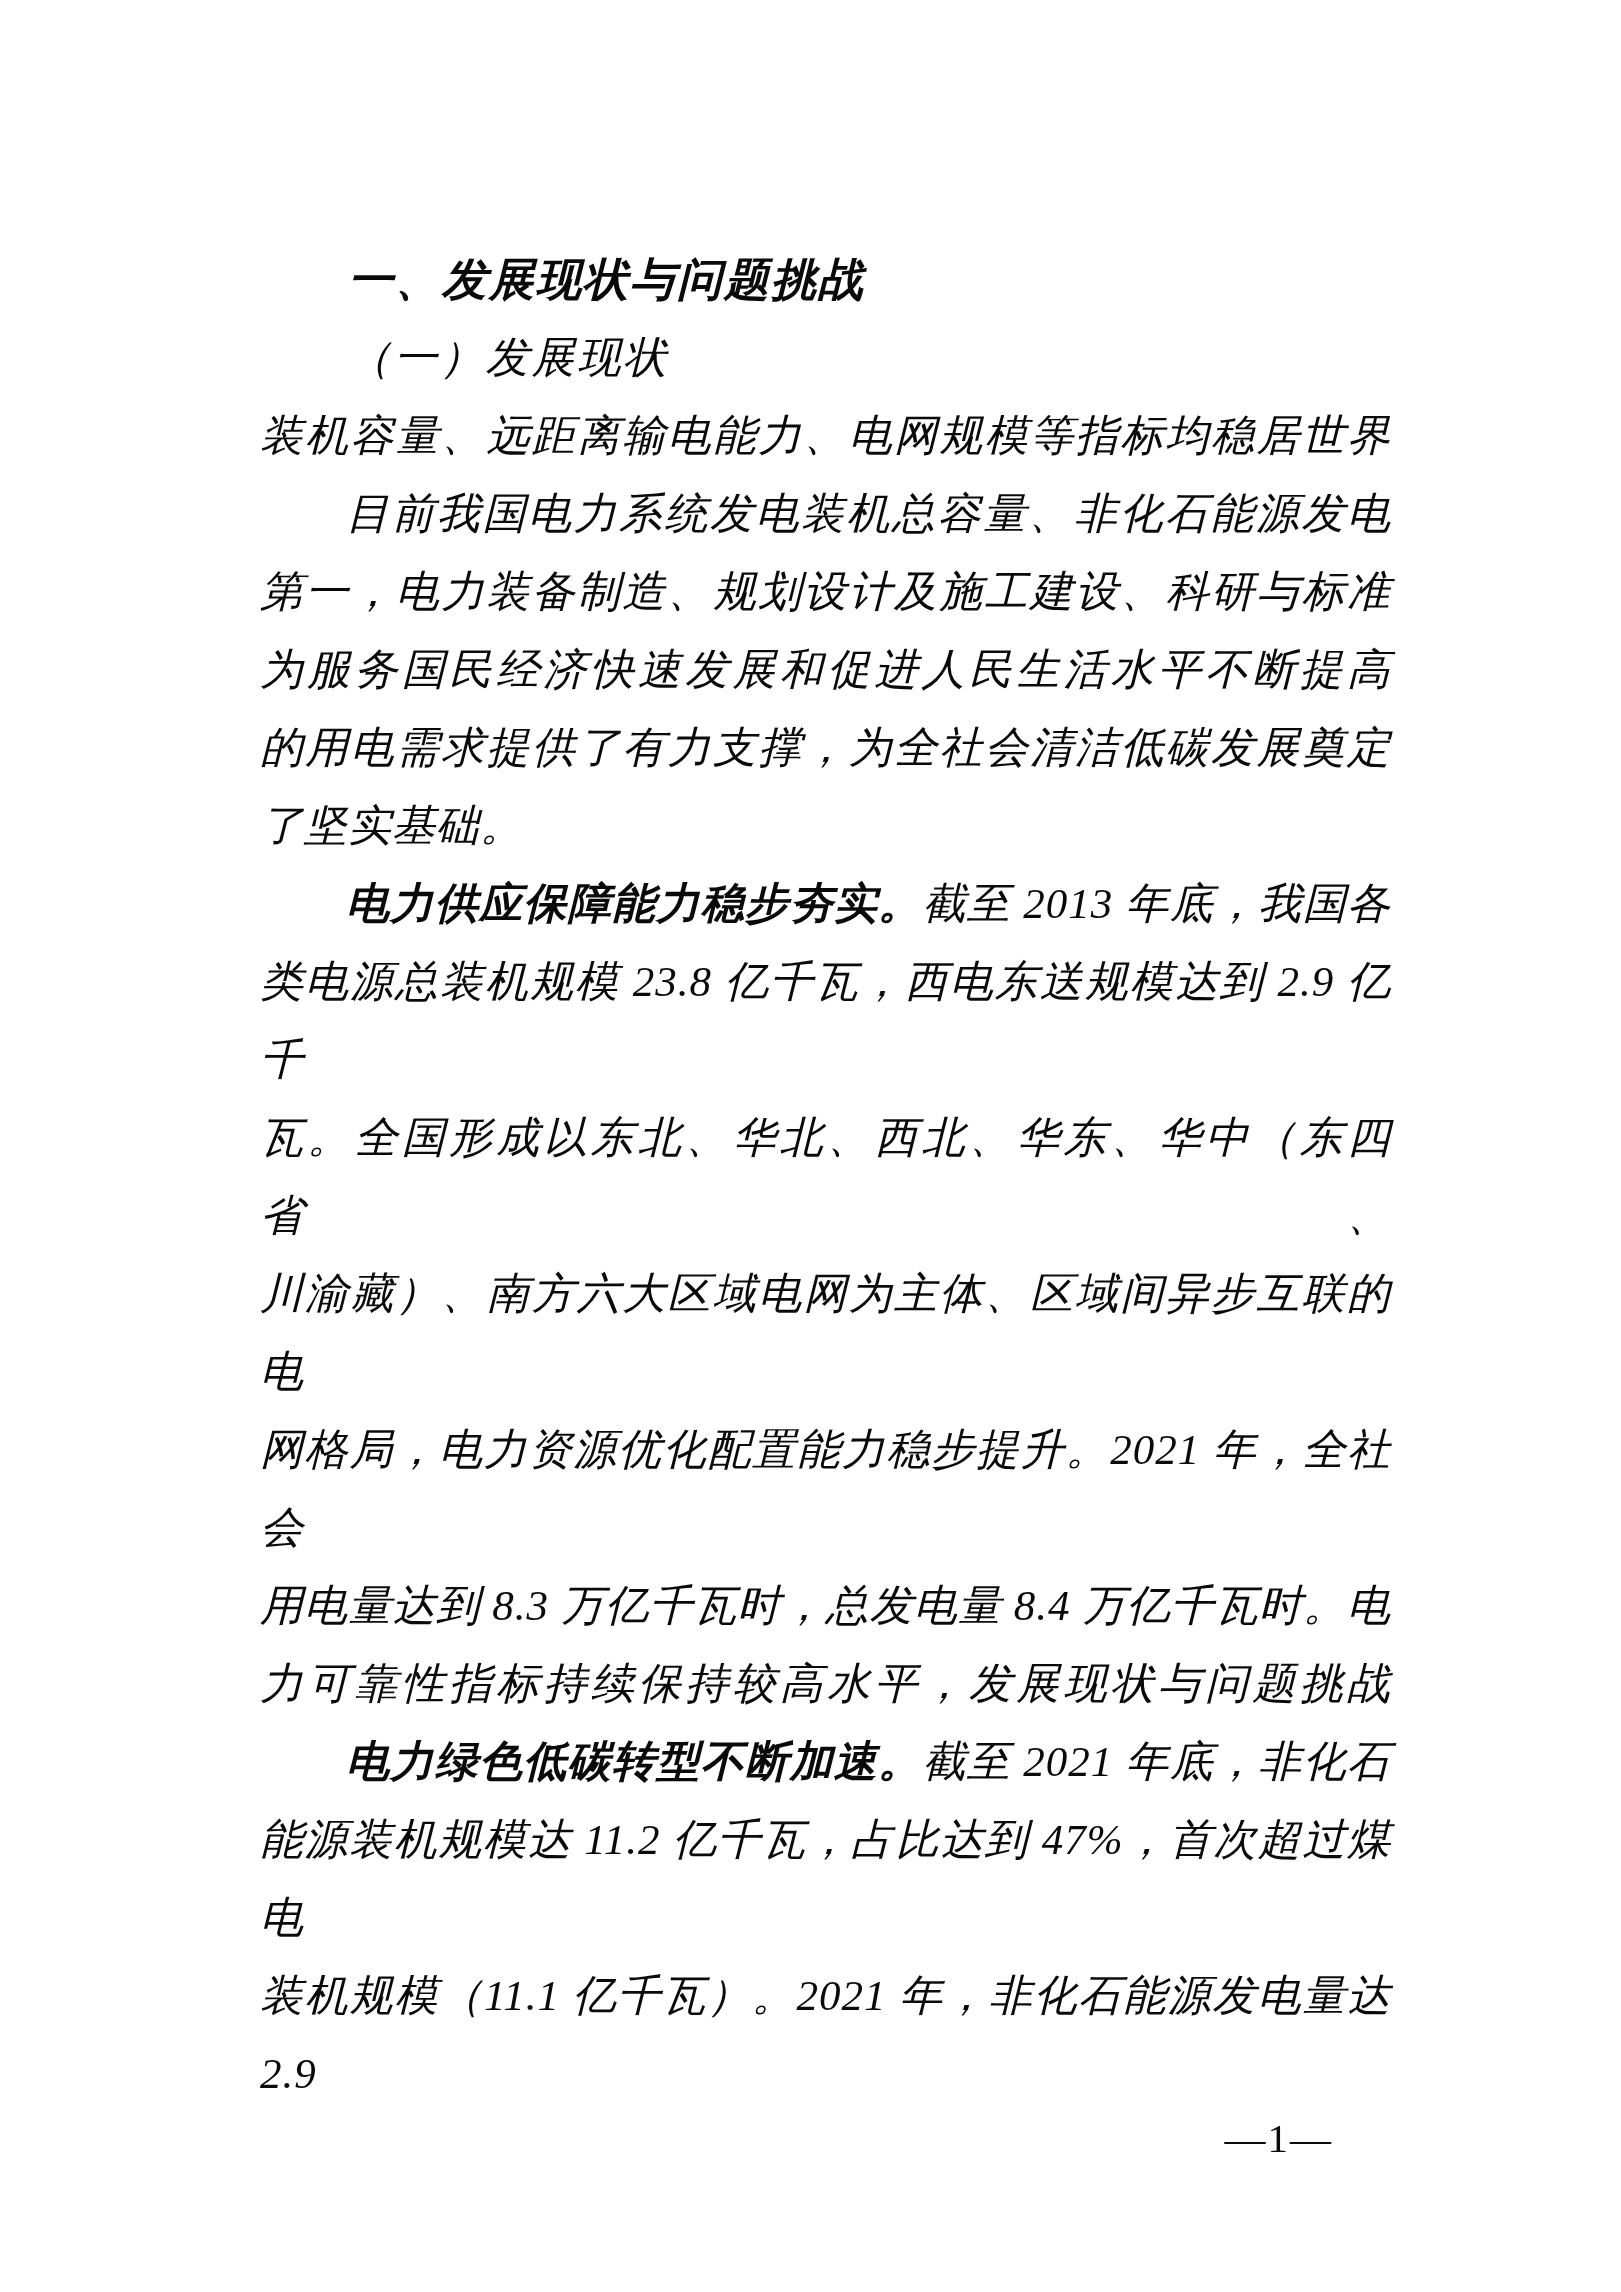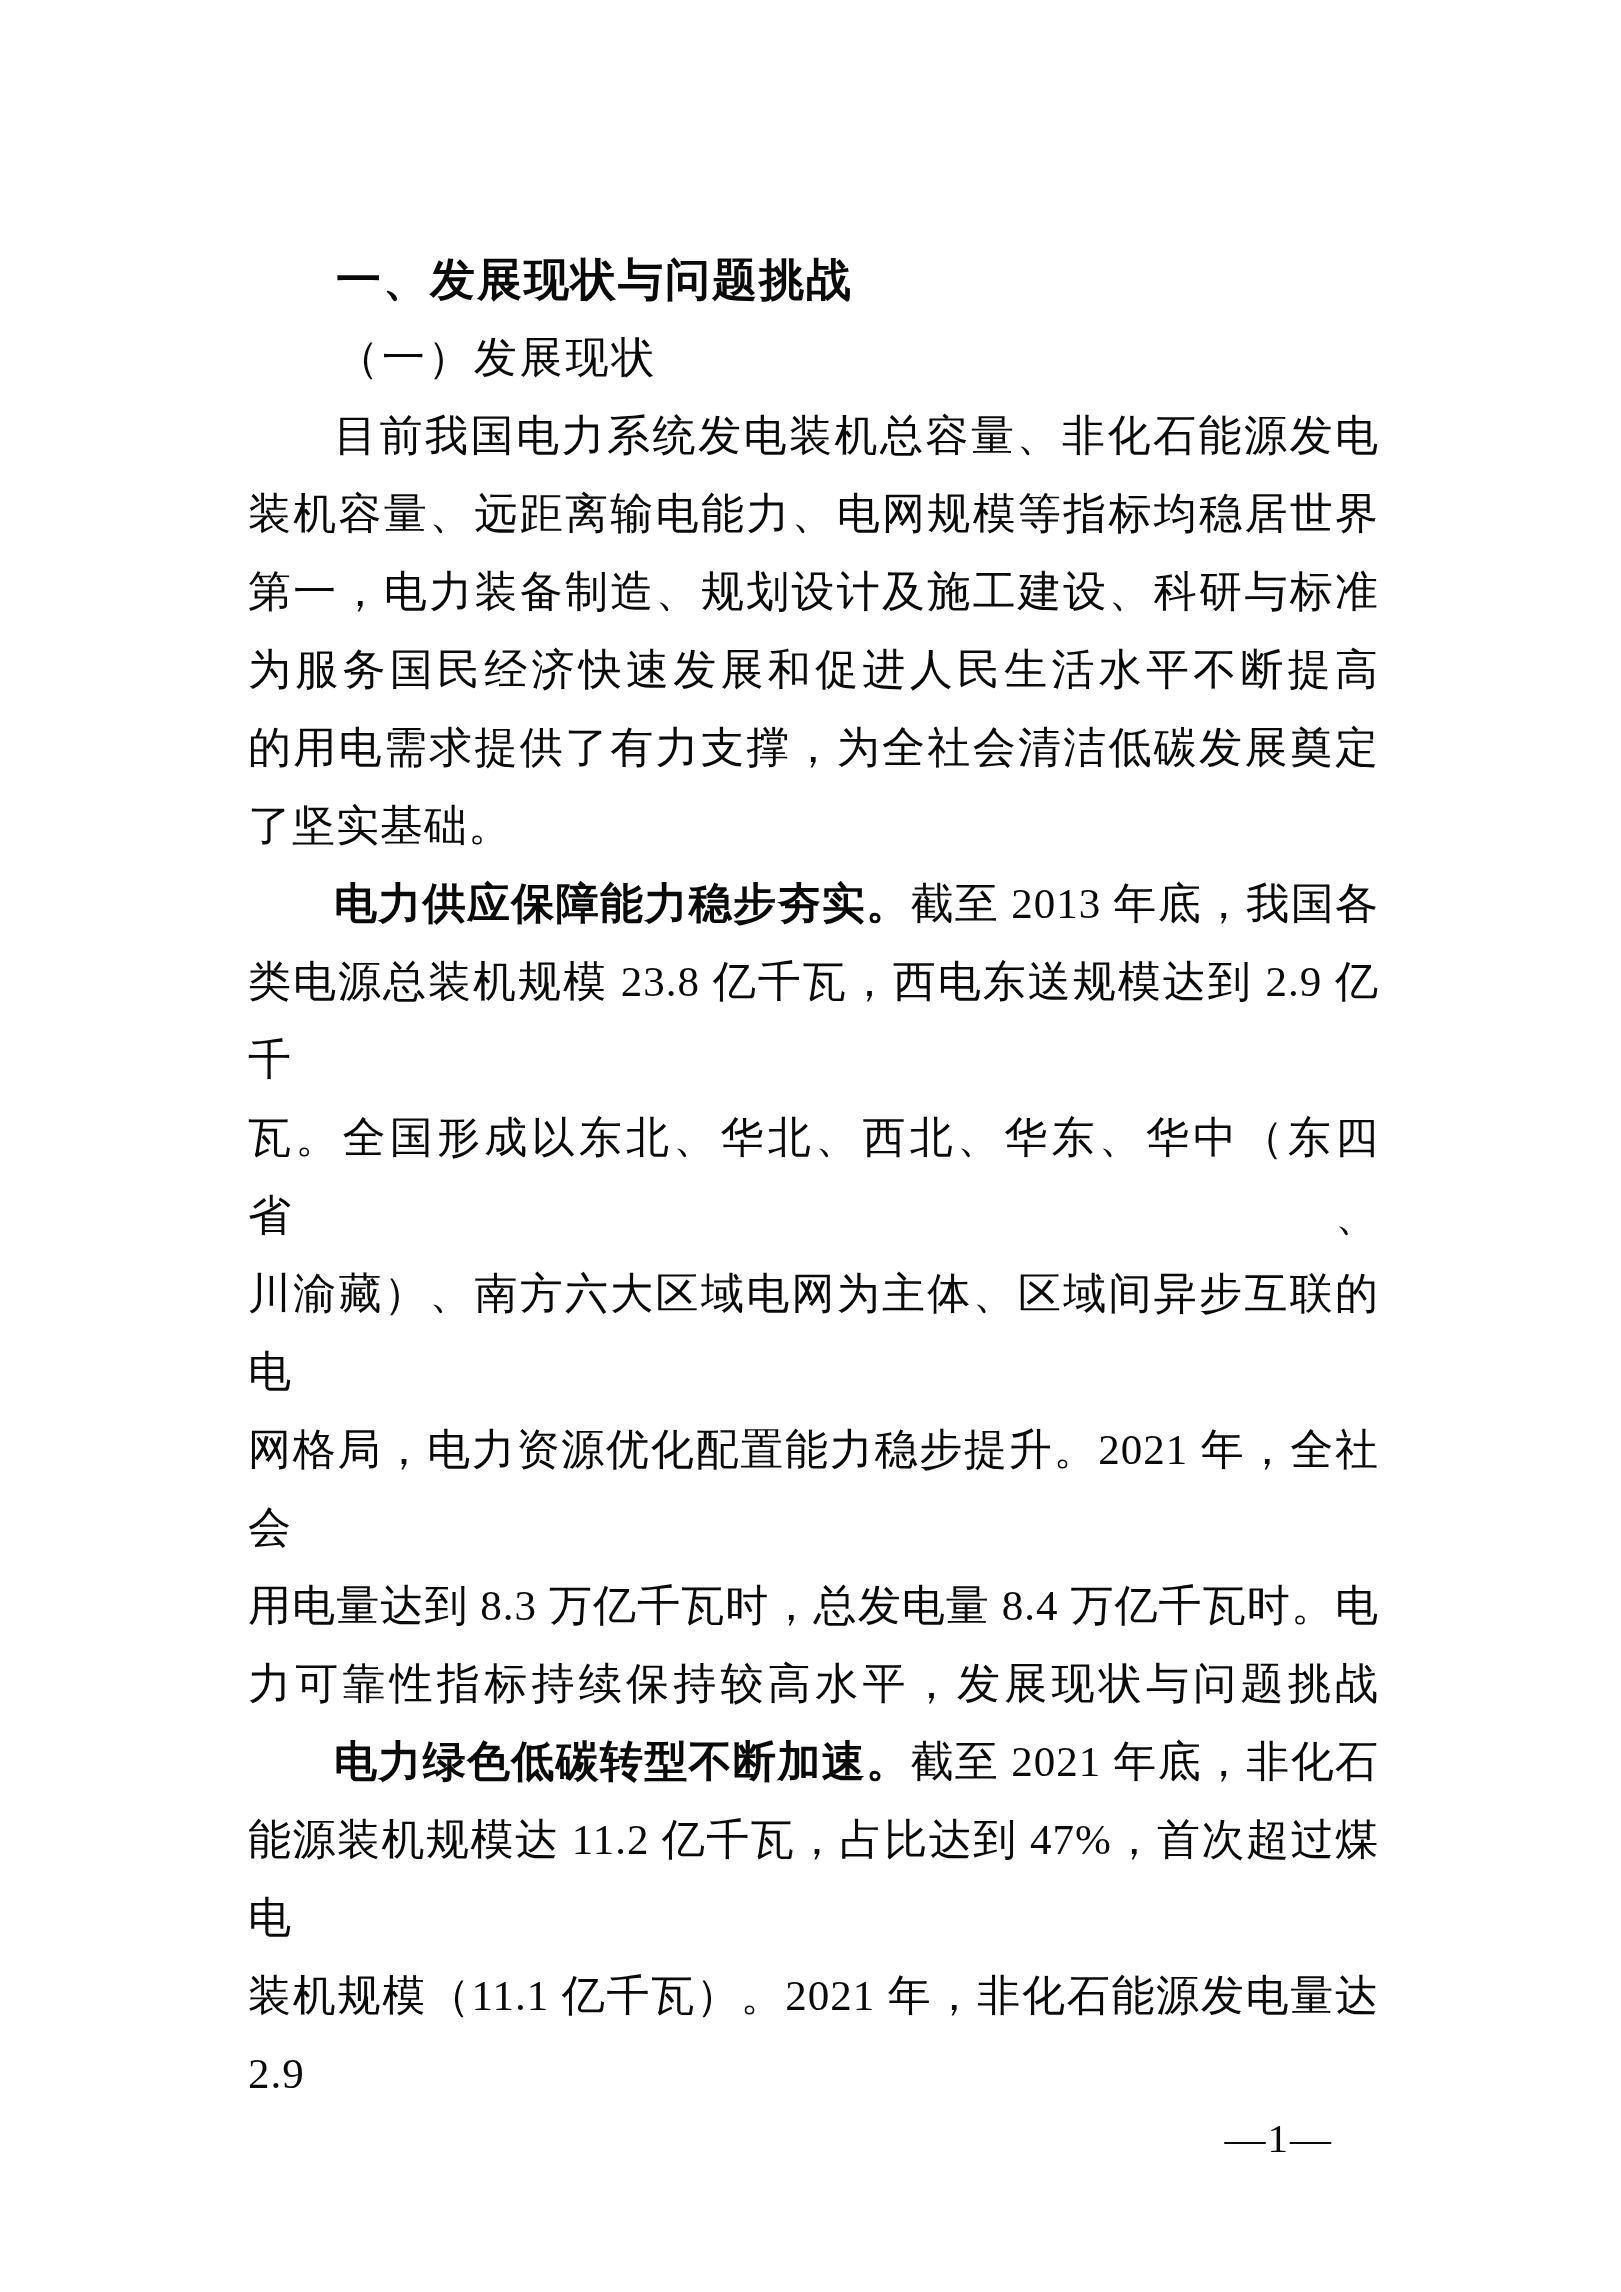--- a/index.html
+++ b/index.html
@@ -12,23 +12,24 @@
     width: 1621px;
     height: 2293px;
     margin: 0 auto;
     background: #ffffff;
     color: #0a0a0a;
     font-family: "Liberation Serif", "DejaVu Serif", serif;
     overflow: hidden;
   }
   .content {
     position: absolute;
-    left: 248px;
+    left: 260px;
     top: 241px;
     width: 1131px;
+    font-style: italic;
   }
   .line {
     line-height: 78px;
     font-size: 43px;
     letter-spacing: 1px;
     white-space: normal;
   }
   .line.h1 {
     font-family: "Liberation Sans", "DejaVu Sans", sans-serif;
     font-weight: bold;
@@ -62,22 +63,22 @@
   }
 </style>
 </head>
 <body>
 
 <div class="page">
   <div class="content">
     <div class="line h1">一、发展现状与问题挑战</div>
     <div class="line h2">（一）发展现状</div>
     <div id="paragraphs">
+        <div class="line body justify"><span>装机容量、远距离输电能力、电网规模等指标均稳居世界</span></div>
         <div class="line body indent justify"><span>目前我国电力系统发电装机总容量、非化石能源发电</span></div>
-        <div class="line body justify"><span>装机容量、远距离输电能力、电网规模等指标均稳居世界</span></div>
         <div class="line body justify"><span>第一，电力装备制造、规划设计及施工建设、科研与标准</span></div>
         <div class="line body justify"><span>为服务国民经济快速发展和促进人民生活水平不断提高</span></div>
         <div class="line body justify"><span>的用电需求提供了有力支撑，为全社会清洁低碳发展奠定</span></div>
         <div class="line body last"><span>了坚实基础。</span></div>
         <div class="line body indent justify"><span class="lead-bold">电力供应保障能力稳步夯实。</span><span>截至 2013 年底，我国各</span></div>
         <div class="line body justify"><span>类电源总装机规模 23.8 亿千瓦，西电东送规模达到 2.9 亿千</span></div>
         <div class="line body justify"><span>瓦。全国形成以东北、华北、西北、华东、华中（东四省、</span></div>
         <div class="line body justify"><span>川渝藏）、南方六大区域电网为主体、区域间异步互联的电</span></div>
         <div class="line body justify"><span>网格局，电力资源优化配置能力稳步提升。2021 年，全社会</span></div>
         <div class="line body justify"><span>用电量达到 8.3 万亿千瓦时，总发电量 8.4 万亿千瓦时。电</span></div>

